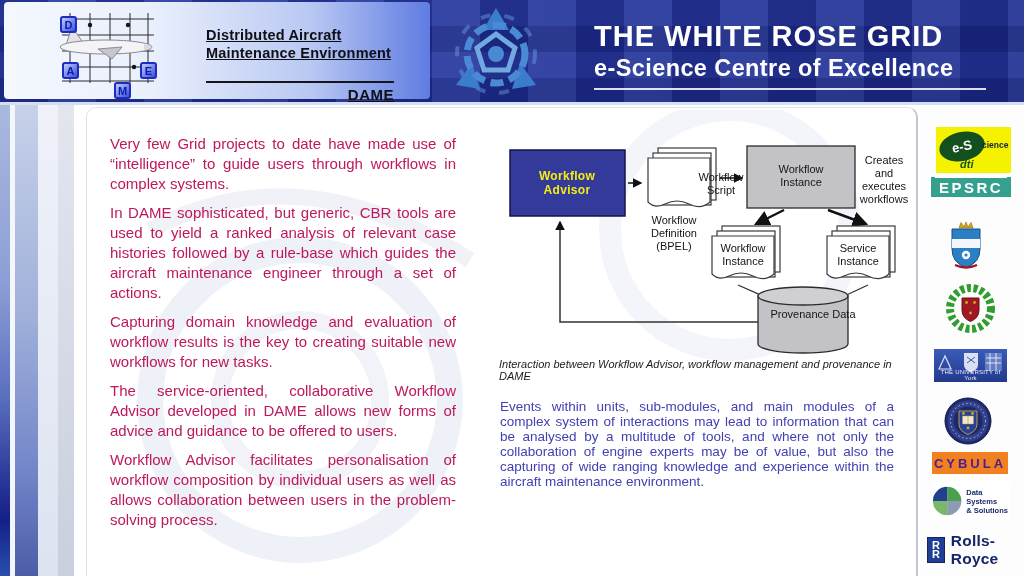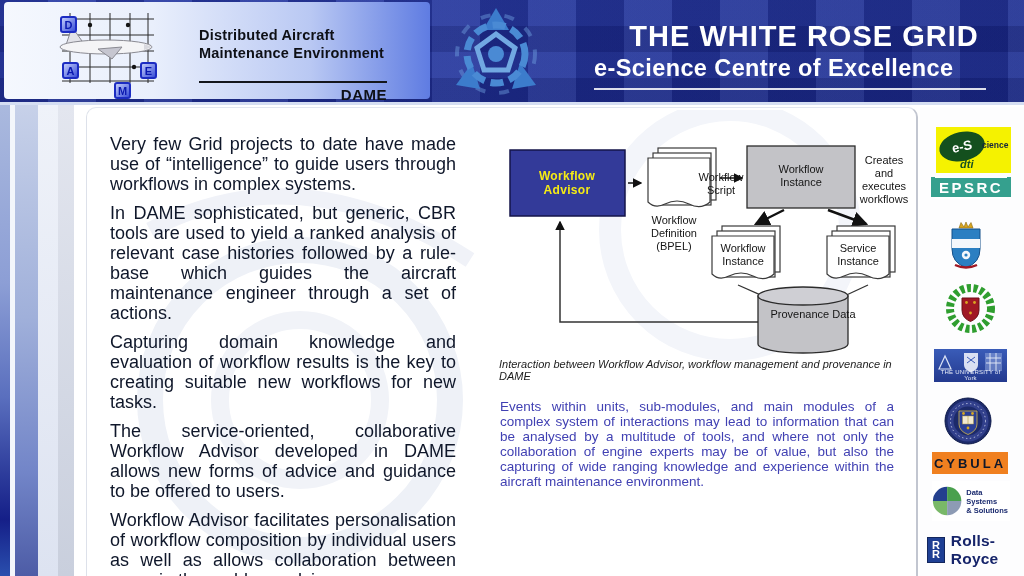--- a/index.html
+++ b/index.html
@@ -21,27 +21,27 @@
     background:linear-gradient(90deg,#f5f8fe 0%,#e9effc 35%,#b9c8f3 72%,#5f7ce2 100%);
   }
   .dame-logo{position:absolute;left:44px;top:3px;width:118px;height:96px;}
   .tile{
     position:absolute;width:17px;height:17px;border-radius:3px;
     background:linear-gradient(135deg,#c3cdfa,#3a4fd8);
     border:2px solid #1c2cc2;color:#0a18b0;font-weight:bold;font-size:11px;
     display:flex;align-items:center;justify-content:center;box-sizing:border-box;
   }
   .tile-d{left:12px;top:11px}.tile-a{left:14px;top:57px}.tile-e{left:92px;top:57px}.tile-m{left:66px;top:77px}
-  .dame-text{position:absolute;left:195px;top:25px;width:188px;color:#0e1016;}
+  .dame-text{position:absolute;left:202px;top:25px;width:188px;color:#0e1016;text-decoration:underline;}
   .dame-text .l1{font-size:14.5px;font-weight:bold;letter-spacing:.2px;}
   .dame-text .l2{font-size:14.5px;font-weight:bold;letter-spacing:.2px;border-bottom:2px solid #14161c;padding-bottom:20px;margin-top:2px;}
   .dame-text .l3{font-size:15px;font-weight:bold;text-align:right;margin-top:3px;letter-spacing:.5px;}
   .wrg-logo{position:absolute;left:448px;top:5px;width:96px;height:94px;}
   .wrg-text{position:absolute;left:594px;top:20px;width:420px;color:#ffffff;}
-  .wrg-text .t1{font-size:29px;font-weight:bold;letter-spacing:1px;text-align:center;}
+  .wrg-text .t1{font-size:29px;font-weight:bold;letter-spacing:1px;}
   .wrg-text .t2{font-size:23.5px;font-weight:bold;letter-spacing:.4px;margin-top:2px;}
   .wrg-underline{position:absolute;left:594px;top:88px;width:392px;height:2px;background:rgba(255,255,255,.85);}
   
   .stripes{position:absolute;left:0;top:105px;width:86px;height:471px;}
   .stripes div{position:absolute;top:0;height:100%;}
   .s1{left:0;width:10px;background:linear-gradient(180deg,#aab9de 0%,#8c9ed5 38%,#5a6fbe 62%,#2e3d9c 78%,#151f88 88%,#2a4fae 100%);}
   .s2{left:10px;width:5px;background:#f3f6fb;}
   .s3{left:15px;width:23px;background:linear-gradient(180deg,#c7d1e9 0%,#a0b0da 45%,#7285c8 78%,#4d5ca6 100%);}
   .s4{left:38px;width:20px;background:linear-gradient(180deg,#eff2f9,#dde3f1);}
   .s5{left:58px;width:16px;background:linear-gradient(180deg,#e3e6ef,#c9cfdd);}
@@ -49,21 +49,21 @@
   
   .panel{
     position:absolute;left:86px;top:107px;width:832px;height:469px;background:#ffffff;
     border-left:1px solid #dde1ea;border-right:2px solid #c2c6d0;border-top:1px solid #e2e6f0;
     border-radius:10px 10px 0 0;box-sizing:border-box;
   }
   .watermark{position:absolute;left:90px;top:110px;width:828px;height:466px;pointer-events:none;}
   
   .text-col{position:absolute;left:110px;top:134px;width:346px;z-index:2;}
   .text-col p{
-    margin:0 0 9px 0;font-size:18px;line-height:20px;color:#0f172a;text-align:justify;
+    margin:0 0 9px 0;font-size:15px;line-height:20px;color:#be185d;text-align:justify;
   }
   
   .caption{
     position:absolute;left:499px;top:358px;width:418px;z-index:2;
     font-size:11px;font-style:italic;color:#1c1c1c;
   }
   .events-para{
     position:absolute;left:500px;top:399px;width:394px;z-index:2;
     font-size:13.5px;line-height:15px;color:#4141b3;text-align:justify;
   }
@@ -90,21 +90,21 @@
   .esci-dti{position:absolute;left:24px;top:31px;font-size:11px;font-weight:bold;font-style:italic;color:#175222;}
   .epsrc{left:11px;top:70px;width:80px;height:20px;background:#35a08e;display:flex;align-items:center;justify-content:center;}
   .epsrc span{border-top:2px solid #fff;border-bottom:2px solid #fff;padding:1px 4px;
     color:#fff;font-weight:bold;font-size:15px;letter-spacing:2.5px;}
   .sheff{left:27px;top:114px;width:38px;height:48px;}
   .leeds{left:26px;top:177px;width:49px;height:49px;}
   .york{left:14px;top:242px;width:73px;height:33px;background:linear-gradient(180deg,#3a5cb8,#23398e);}
   .york-text{position:absolute;left:0;bottom:1px;width:73px;text-align:center;font-size:6px;color:#e8edf8;letter-spacing:.2px;}
   .oxford{left:24px;top:287px;width:48px;height:54px;}
   .cybula{left:12px;top:345px;width:76px;height:22px;background:#f08020;display:flex;align-items:center;justify-content:center;
-    color:#0f172a;font-weight:bold;font-size:13px;letter-spacing:3px;}
+    color:#4c1d95;font-weight:bold;font-size:13px;letter-spacing:3px;}
   .dss{left:12px;top:374px;width:78px;height:40px;display:flex;align-items:center;gap:4px;background:#fff;}
   .dss-text{font-size:7.5px;font-weight:bold;color:#1a2a6e;line-height:9px;}
   .rr{left:7px;top:429px;width:90px;height:27px;display:flex;align-items:center;gap:6px;}
   .rr-badge{width:24px;height:26px;background:#1e3f94;display:flex;flex-direction:column;align-items:center;justify-content:center;
     color:#fff;font-weight:bold;font-size:11px;line-height:9px;border:1px solid #12255c;box-sizing:border-box;}
   .rr-name{font-size:15.5px;font-weight:bold;color:#16246a;letter-spacing:.2px;}
 </style>
 </head>
 <body>
 

